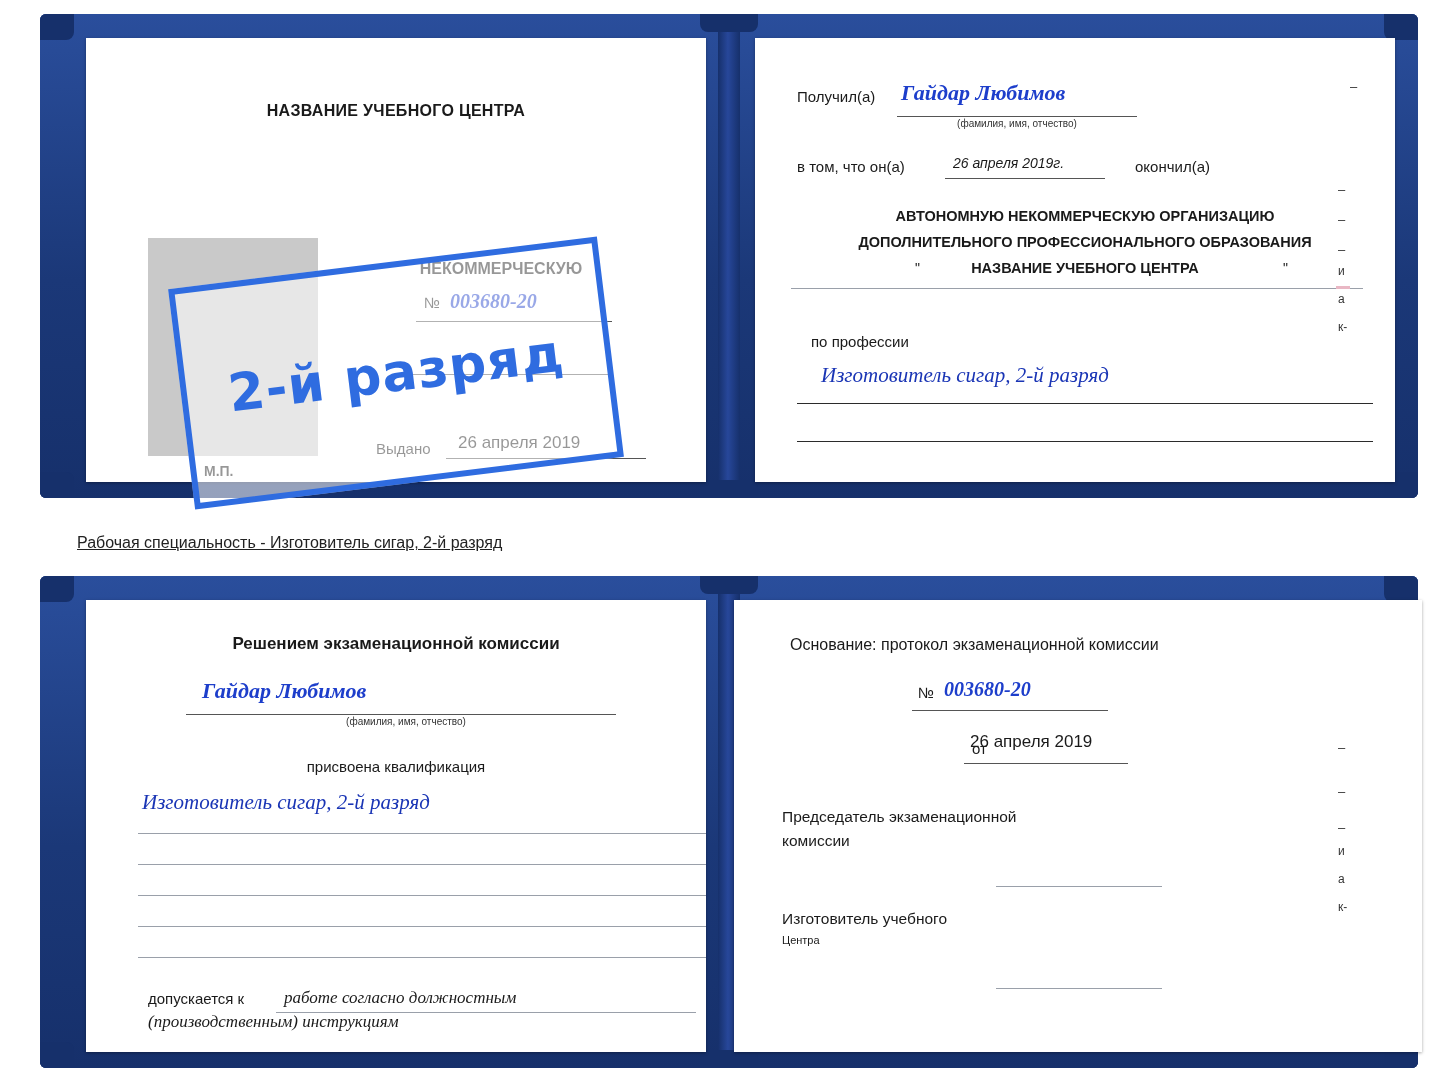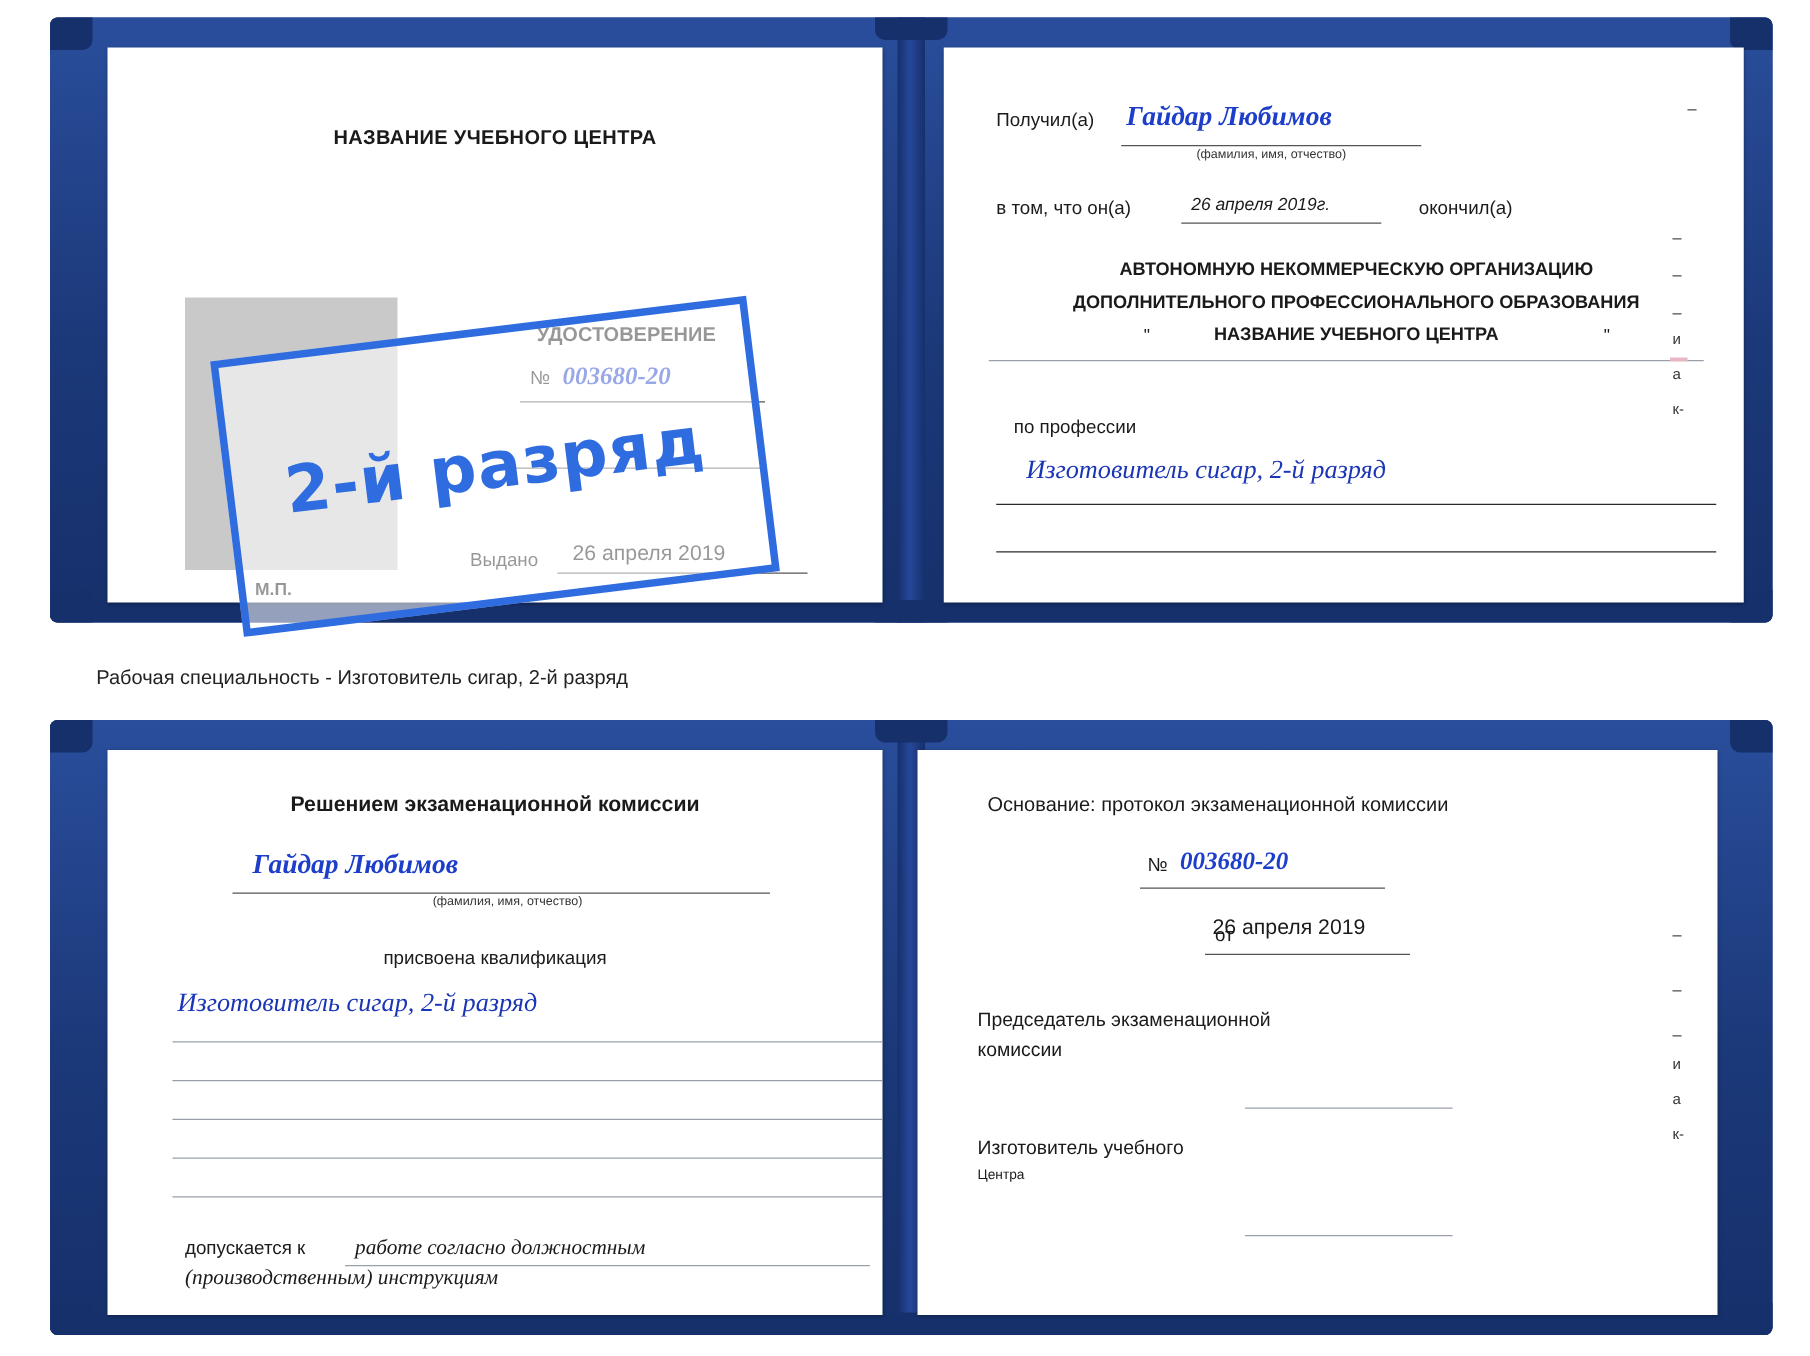--- a/index.html
+++ b/index.html
@@ -109,20 +109,21 @@
     font-size: 52px;
     color: #2f6ce0;
     letter-spacing: 1px;
   }
 
   
   .caption {
     position: absolute;
     font-size: 16px;
     color: #222;
+    text-decoration: underline;
   }
 
   
   .sliver {
     position: absolute;
     font-size: 12px;
     color: #333;
   }
   .sliver-dash {
     position: absolute;
@@ -150,21 +151,21 @@
     <div class="notch" style="right:0; top:0; width:34px; height:26px; border-radius:0 6px 0 8px;"></div>
     <div class="notch" style="left:0; bottom:0; width:34px; height:26px; border-radius:0 8px 0 6px;"></div>
     <div class="notch" style="right:0; bottom:0; width:34px; height:26px; border-radius:8px 0 6px 0;"></div>
 
     <div class="page" style="left:46px; top:24px; width:620px; height:444px;">
       <div class="page-inner">
         <div class="t bold center" style="left:0; top:64px; width:620px; font-size:16px; letter-spacing:0.3px;">НАЗВАНИЕ УЧЕБНОГО ЦЕНТРА</div>
 
         <div class="photo-box" style="left:62px; top:200px; width:170px; height:218px;"></div>
 
-        <div class="t bold center" style="left:245px; top:222px; width:340px; font-size:16px;">УДОСТОВЕРЕНИЕ</div>
+        <div class="t bold center" style="left:245px; top:222px; width:340px; font-size:16px;">НЕКОММЕРЧЕСКУЮ</div>
 
         <div class="t" style="left:338px; top:256px; font-size:15px;">№</div>
         <div class="t hand-b" style="left:364px; top:252px; font-size:20px;">003680-20</div>
         <div class="rule-thin" style="left:330px; top:283px; width:196px;"></div>
 
         <div class="rule-thin" style="left:308px; top:336px; width:218px;"></div>
 
         <div class="t" style="left:290px; top:402px; font-size:15px;">Выдано</div>
         <div class="t" style="left:372px; top:395px; font-size:17px;">26 апреля 2019</div>
         <div class="rule-thin" style="left:360px; top:420px; width:200px;"></div>
@@ -239,21 +240,21 @@
         <div class="rule-light" style="left:52px; top:326px; width:568px;"></div>
         <div class="rule-light" style="left:52px; top:357px; width:568px;"></div>
 
         <div class="t" style="left:62px; top:390px; font-size:15px;">допускается к</div>
         <div class="t" style="left:198px; top:388px; font-size:17px; font-family:'Liberation Serif', serif; font-style:italic;">работе согласно должностным</div>
         <div class="rule-light" style="left:190px; top:412px; width:420px;"></div>
         <div class="t" style="left:62px; top:412px; font-size:17px; font-family:'Liberation Serif', serif; font-style:italic;">(производственным) инструкциям</div>
       </div>
     </div>
 
-    <div class="page" style="left:694px; top:24px; width:640px; height:452px;">
+    <div class="page" style="left:694px; top:24px; width:640px; height:452px;padding-left:48px;">
       <div class="page-inner">
         <div class="t" style="left:56px; top:36px; font-size:16px;">Основание: протокол экзаменационной комиссии</div>
 
         <div class="t" style="left:184px; top:84px; font-size:15px;">№</div>
         <div class="t hand-b" style="left:210px; top:78px; font-size:20px;">003680-20</div>
         <div class="rule-thin" style="left:178px; top:110px; width:196px;"></div>
 
         <div class="t" style="left:206px; top:140px; font-size:15px;margin-left:32px;">от</div>
         <div class="t" style="left:236px; top:132px; font-size:17px;">26 апреля 2019</div>
         <div class="rule-thin" style="left:230px; top:163px; width:164px;"></div>

